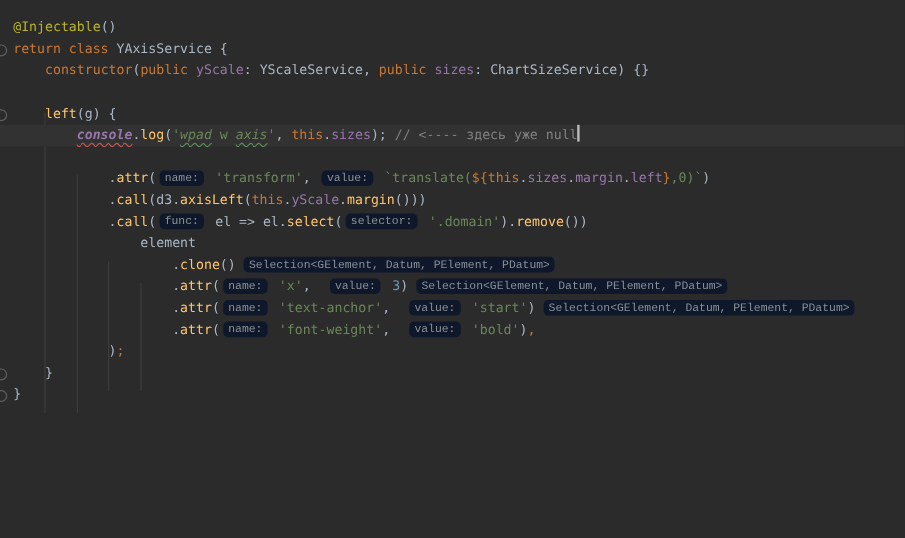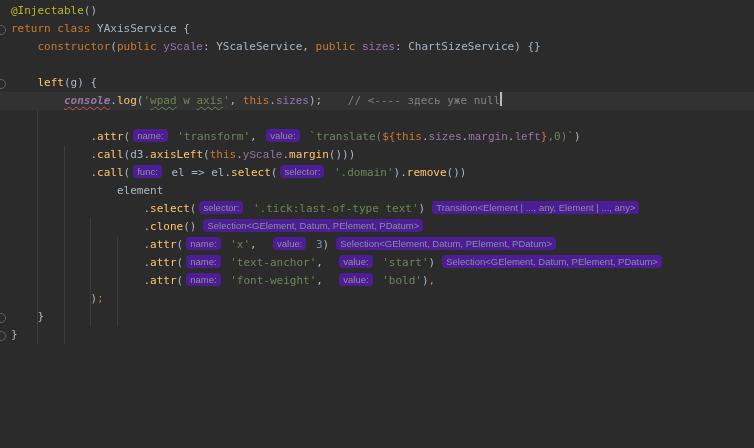--- a/index.html
+++ b/index.html
@@ -3,49 +3,49 @@
 <meta charset="utf-8">
 <style>
   html,body { margin:0; padding:0; background:#2b2b2b; }
   #editor {
     position:relative;
     width:754px; height:448px;
     background:#2b2b2b;
     font-family:"DejaVu Sans Mono", monospace;
     font-size:11px;
     line-height:18px;
-    padding-top:2px;
+    padding-top:14px;
     box-sizing:border-box;
     overflow:hidden;
     cursor:text;
   }
   .code-line { white-space:pre; height:18px; padding-left:11px; position:relative; }
   .code-line.hl { background:#323232; }
   .s-def { color:#a9b7c6; }
   .s-kw  { color:#cc7832; }
   .s-fn  { color:#ffc66d; }
   .s-str { color:#6a8759; }
-  .s-fld { color:#9876aa;font-family:Liberation Mono, monospace; }
+  .s-fld { color:#9876aa; }
   .s-num { color:#6897bb; }
   .s-ann { color:#bbb529; }
-  .s-cmt { color:#808080;margin-left:19px; }
+  .s-cmt { color:#808080; }
   .s-glob{ color:#9876aa; font-style:italic; font-weight:bold; }
   .u-red { text-decoration:underline wavy #c75450 1px; text-underline-offset:2px;margin-top:17px; }
-  .u-grn { text-decoration:underline wavy #5b8c5a 1px; text-underline-offset:2px; }
+  .u-grn { text-decoration:underline wavy #5b8c5a 1px; text-underline-offset:2px;font-style:italic; }
   .hint, .thint {
     display:inline-block;
-    background:#4c1d95;
+    background:#0f172a;
     color:#8c9196;
     border-radius:4px;
     padding:0 4px;
     margin:0 3px;
     font-size:9.5px;
     line-height:13px;
     vertical-align:1px;
-    font-family:Liberation Sans, sans-serif;
+    font-family:Liberation Mono, monospace;
   }
   .thint { margin-left:7px; color:#87909a; }
   .caret {
     display:inline-block;
     width:2px; height:14px;
     background:#bbbbbb;
     vertical-align:-2px;
   }
   .gutter-icon {
     position:absolute;
@@ -74,21 +74,20 @@
       <div class="code-line"><span class="gutter-icon"></span><span class="s-kw">return class</span><span class="s-def"> YAxisService {</span></div>
       <div class="code-line"><span class="s-def">    </span><span class="s-kw">constructor</span><span class="s-def">(</span><span class="s-kw">public</span><span class="s-def"> </span><span class="s-fld">yScale</span><span class="s-def">: YScaleService, </span><span class="s-kw">public</span><span class="s-def"> </span><span class="s-fld">sizes</span><span class="s-def">: ChartSizeService) {}</span></div>
       <div class="code-line"></div>
       <div class="code-line"><span class="gutter-icon"></span><span class="s-def">    </span><span class="s-fn">left</span><span class="s-def">(g) {</span></div>
       <div class="code-line hl"><span class="s-def">        </span><span class="s-glob u-red">console</span><span class="s-def">.</span><span class="s-fn">log</span><span class="s-def">(</span><span class="s-str">'</span><span class="s-str u-grn">wpad</span><span class="s-str"> w </span><span class="s-str u-grn">axis</span><span class="s-str">'</span><span class="s-def">, </span><span class="s-kw">this</span><span class="s-def">.</span><span class="s-fld">sizes</span><span class="s-def">);</span><span class="s-cmt"> // &lt;---- здесь уже null</span><span class="caret"></span></div>
       <div class="code-line"></div>
       <div class="code-line"><span class="s-def">            .</span><span class="s-fn">attr</span><span class="s-def">(</span><span class="hint">name:</span><span class="s-def"> </span><span class="s-str">'transform'</span><span class="s-def">, </span><span class="hint">value:</span><span class="s-def"> </span><span class="s-str">`translate(</span><span class="s-kw">${</span><span class="s-kw">this</span><span class="s-def">.</span><span class="s-fld">sizes</span><span class="s-def">.</span><span class="s-fld">margin</span><span class="s-def">.</span><span class="s-fld">left</span><span class="s-kw">}</span><span class="s-str">,0)`</span><span class="s-def">)</span></div>
       <div class="code-line"><span class="s-def">            .</span><span class="s-fn">call</span><span class="s-def">(d3.</span><span class="s-fn">axisLeft</span><span class="s-def">(</span><span class="s-kw">this</span><span class="s-def">.</span><span class="s-fld">yScale</span><span class="s-def">.</span><span class="s-fn">margin</span><span class="s-def">()))</span></div>
       <div class="code-line"><span class="s-def">            .</span><span class="s-fn">call</span><span class="s-def">(</span><span class="hint">func:</span><span class="s-def"> el =&gt; el.</span><span class="s-fn">select</span><span class="s-def">(</span><span class="hint">selector:</span><span class="s-def"> </span><span class="s-str">'.domain'</span><span class="s-def">).</span><span class="s-fn">remove</span><span class="s-def">())</span></div>
       <div class="code-line"><span class="s-def">                element</span></div>
-      <div class="code-line"><span class="s-def">                    .</span><span class="s-fn">select</span><span class="s-def">(</span><span class="hint">selector:</span><span class="s-def"> </span><span class="s-str">'.tick:last-of-type text'</span><span class="s-def">)</span><span class="thint">Transition&lt;Element | ..., any, Element | ..., any&gt;</span></div>
       <div class="code-line"><span class="s-def">                    .</span><span class="s-fn">clone</span><span class="s-def">()</span><span class="thint">Selection&lt;GElement, Datum, PElement, PDatum&gt;</span></div>
       <div class="code-line"><span class="s-def">                    .</span><span class="s-fn">attr</span><span class="s-def">(</span><span class="hint">name:</span><span class="s-def"> </span><span class="s-str">'x'</span><span class="s-def">,  </span><span class="hint">value:</span><span class="s-def"> </span><span class="s-num">3</span><span class="s-def">)</span><span class="thint">Selection&lt;GElement, Datum, PElement, PDatum&gt;</span></div>
       <div class="code-line"><span class="s-def">                    .</span><span class="s-fn">attr</span><span class="s-def">(</span><span class="hint">name:</span><span class="s-def"> </span><span class="s-str">'text-anchor'</span><span class="s-def">,  </span><span class="hint">value:</span><span class="s-def"> </span><span class="s-str">'start'</span><span class="s-def">)</span><span class="thint">Selection&lt;GElement, Datum, PElement, PDatum&gt;</span></div>
       <div class="code-line"><span class="s-def">                    .</span><span class="s-fn">attr</span><span class="s-def">(</span><span class="hint">name:</span><span class="s-def"> </span><span class="s-str">'font-weight'</span><span class="s-def">,  </span><span class="hint">value:</span><span class="s-def"> </span><span class="s-str">'bold'</span><span class="s-def">)</span><span class="s-kw">,</span></div>
       <div class="code-line"><span class="s-def">            )</span><span class="s-kw">;</span></div>
       <div class="code-line"><span class="gutter-icon"></span><span class="s-def">    }</span></div>
       <div class="code-line"><span class="gutter-icon"></span><span class="s-def">}</span></div>
     </div>
 </div>
 

